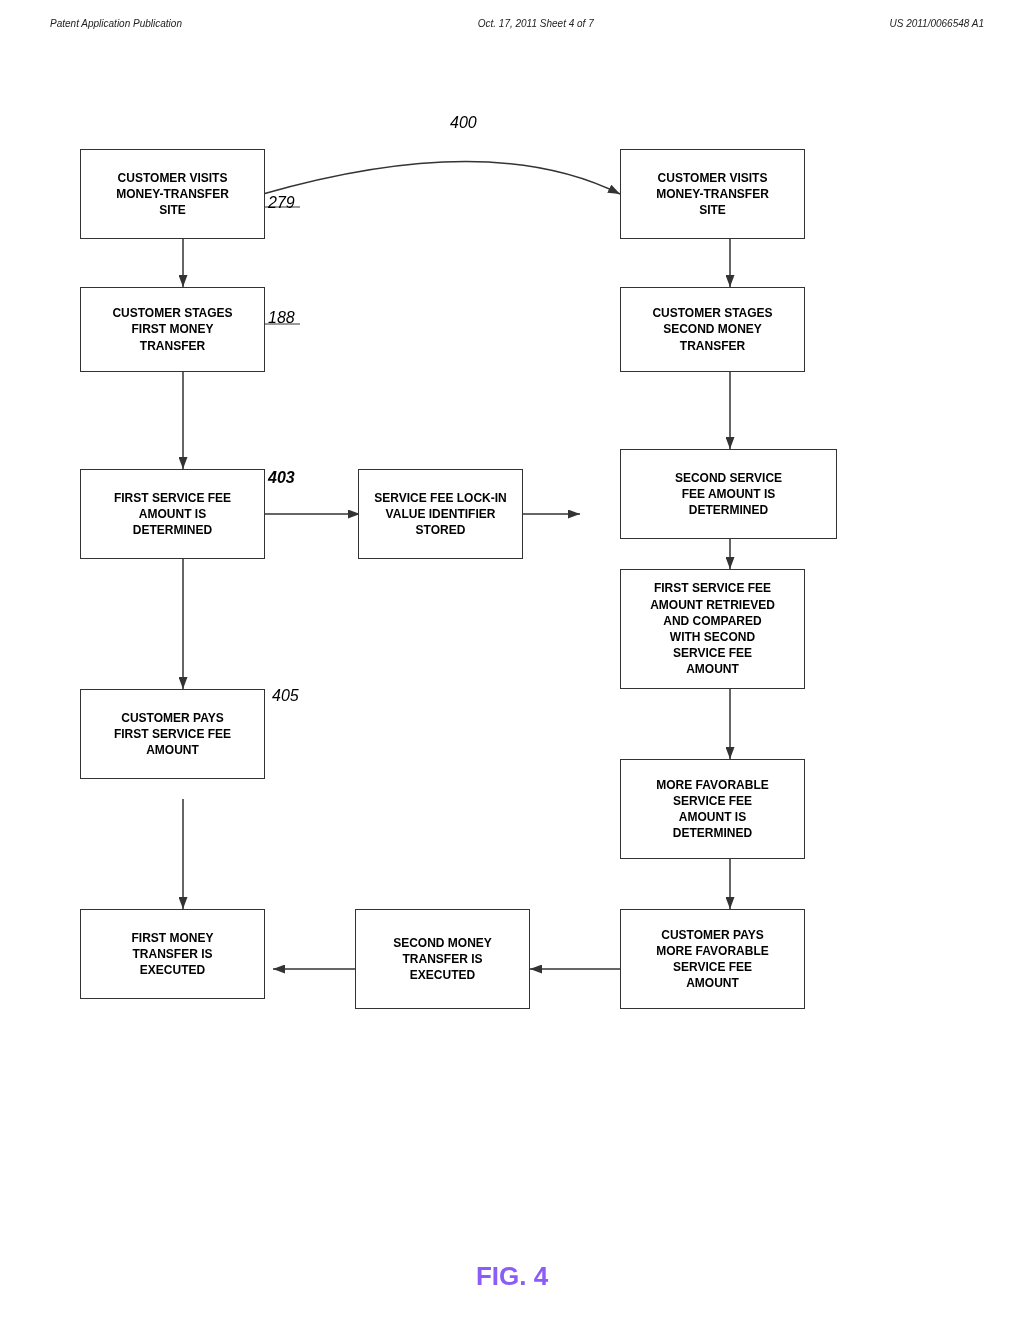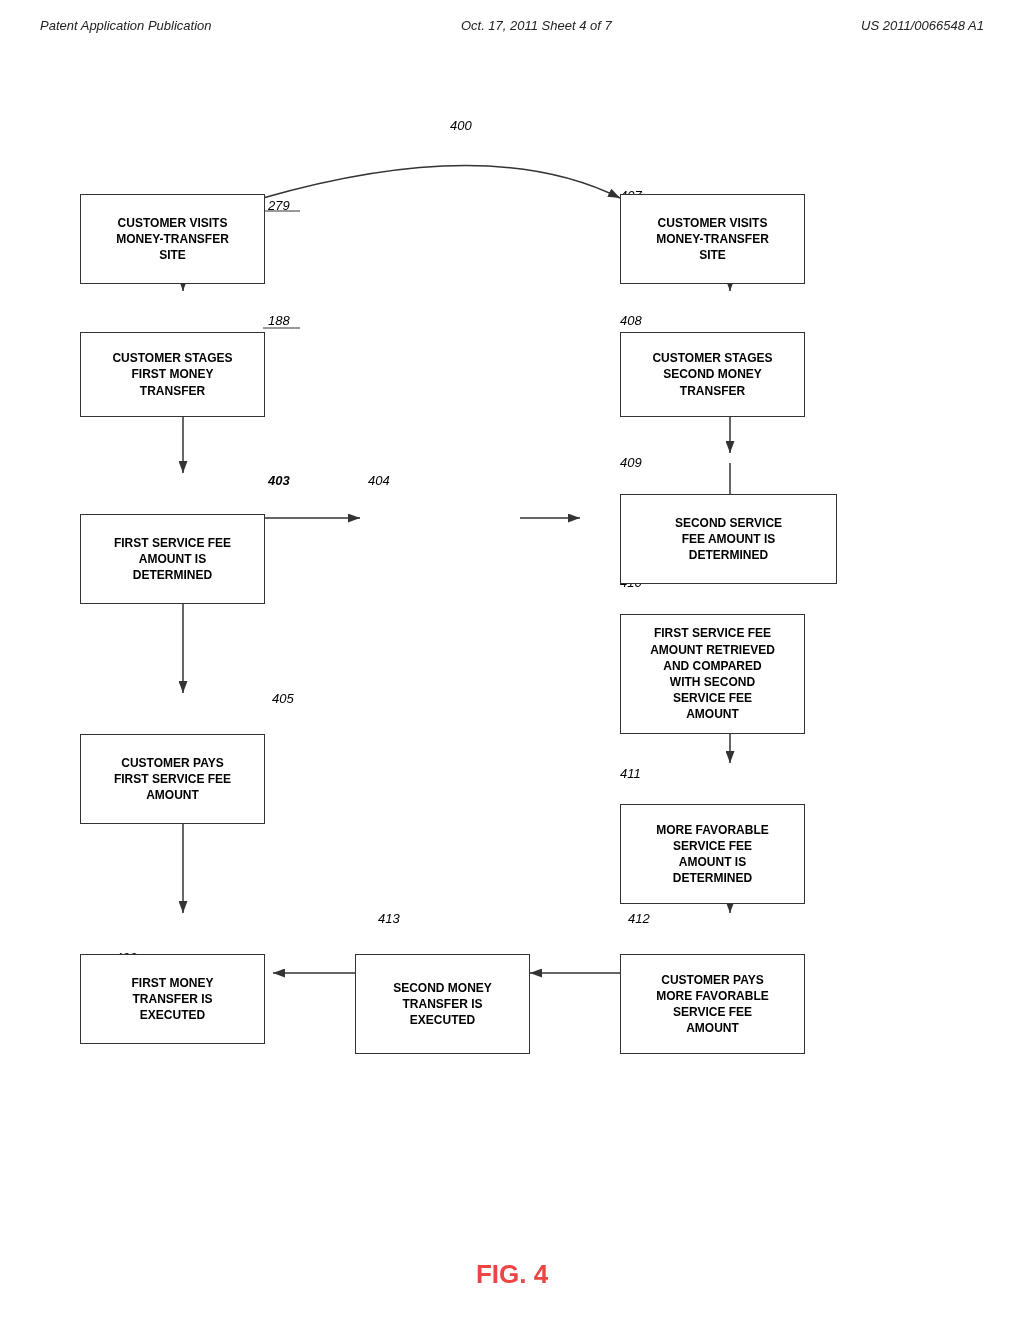--- a/index.html
+++ b/index.html
@@ -11,22 +11,23 @@
       position: relative;
       overflow-x: hidden;
     }
 
     .header {
       display: flex;
       justify-content: space-between;
       align-items: center;
       padding: 18px 40px 10px 40px;
       border-bottom: none;
-      font-size: 13px;
+      font-size: 10px;
       color: #222;
+      margin-left: 10px;
     }
 
     .header-left { font-style: italic; }
     .header-center { font-style: italic; }
     .header-right { font-style: italic; }
 
     .diagram-area {
       position: relative;
       width: 100%;
       padding: 20px 60px 60px 60px;
@@ -40,44 +41,43 @@
       background: #fff;
       text-align: center;
       font-weight: bold;
       font-size: 12px;
       line-height: 1.35;
       display: flex;
       align-items: center;
       justify-content: center;
       padding: 8px 6px;
       color: #000;
-      margin-top: 41px;
     }
 
     
     .arrows-svg {
       position: absolute;
       top: 0; left: 0;
       width: 100%;
       height: 100%;
       pointer-events: none;
     }
 
     .fig-label {
       text-align: center;
       font-size: 26px;
       font-weight: bold;
-      margin-top: 16px;
+      margin-top: 22px;
       padding-bottom: 20px;
-      color: #ef4444;
+      color: #8b5cf6;
     }
 
     .step-label {
       position: absolute;
-      font-size: 13px;
+      font-size: 16px;
       color: #000;
       font-style: italic;
     }
   </style>
 </head>
 <body>
 
 <div class="header">
   <span class="header-left">Patent Application Publication</span>
   <span class="header-center">Oct. 17, 2011  Sheet 4 of 7</span>
@@ -163,20 +163,23 @@
   </div>
 
   <div class="flow-box" style="left:80px; top:248px; width:185px; height:85px;">
     <span>CUSTOMER STAGES<br>FIRST MONEY<br>TRANSFER</span>
   </div>
 
   <div class="flow-box" style="left:80px; top:430px; width:185px; height:90px;">
     <span>FIRST SERVICE FEE<br>AMOUNT IS<br>DETERMINED</span>
   </div>
 
+  <div class="flow-box" style="left:358px; top:430px; width:165px; height:90px;">
+    <span>SERVICE FEE LOCK-IN<br>VALUE IDENTIFIER<br>STORED</span>
+  </div>
 
   <div class="flow-box" style="left:80px; top:650px; width:185px; height:90px;">
     <span>CUSTOMER PAYS<br>FIRST SERVICE FEE<br>AMOUNT</span>
   </div>
 
   <div class="flow-box" style="left:80px; top:870px; width:185px; height:90px;">
     <span>FIRST MONEY<br>TRANSFER IS<br>EXECUTED</span>
   </div>
 
   <div class="flow-box" style="left:620px; top:110px; width:185px; height:90px;">

